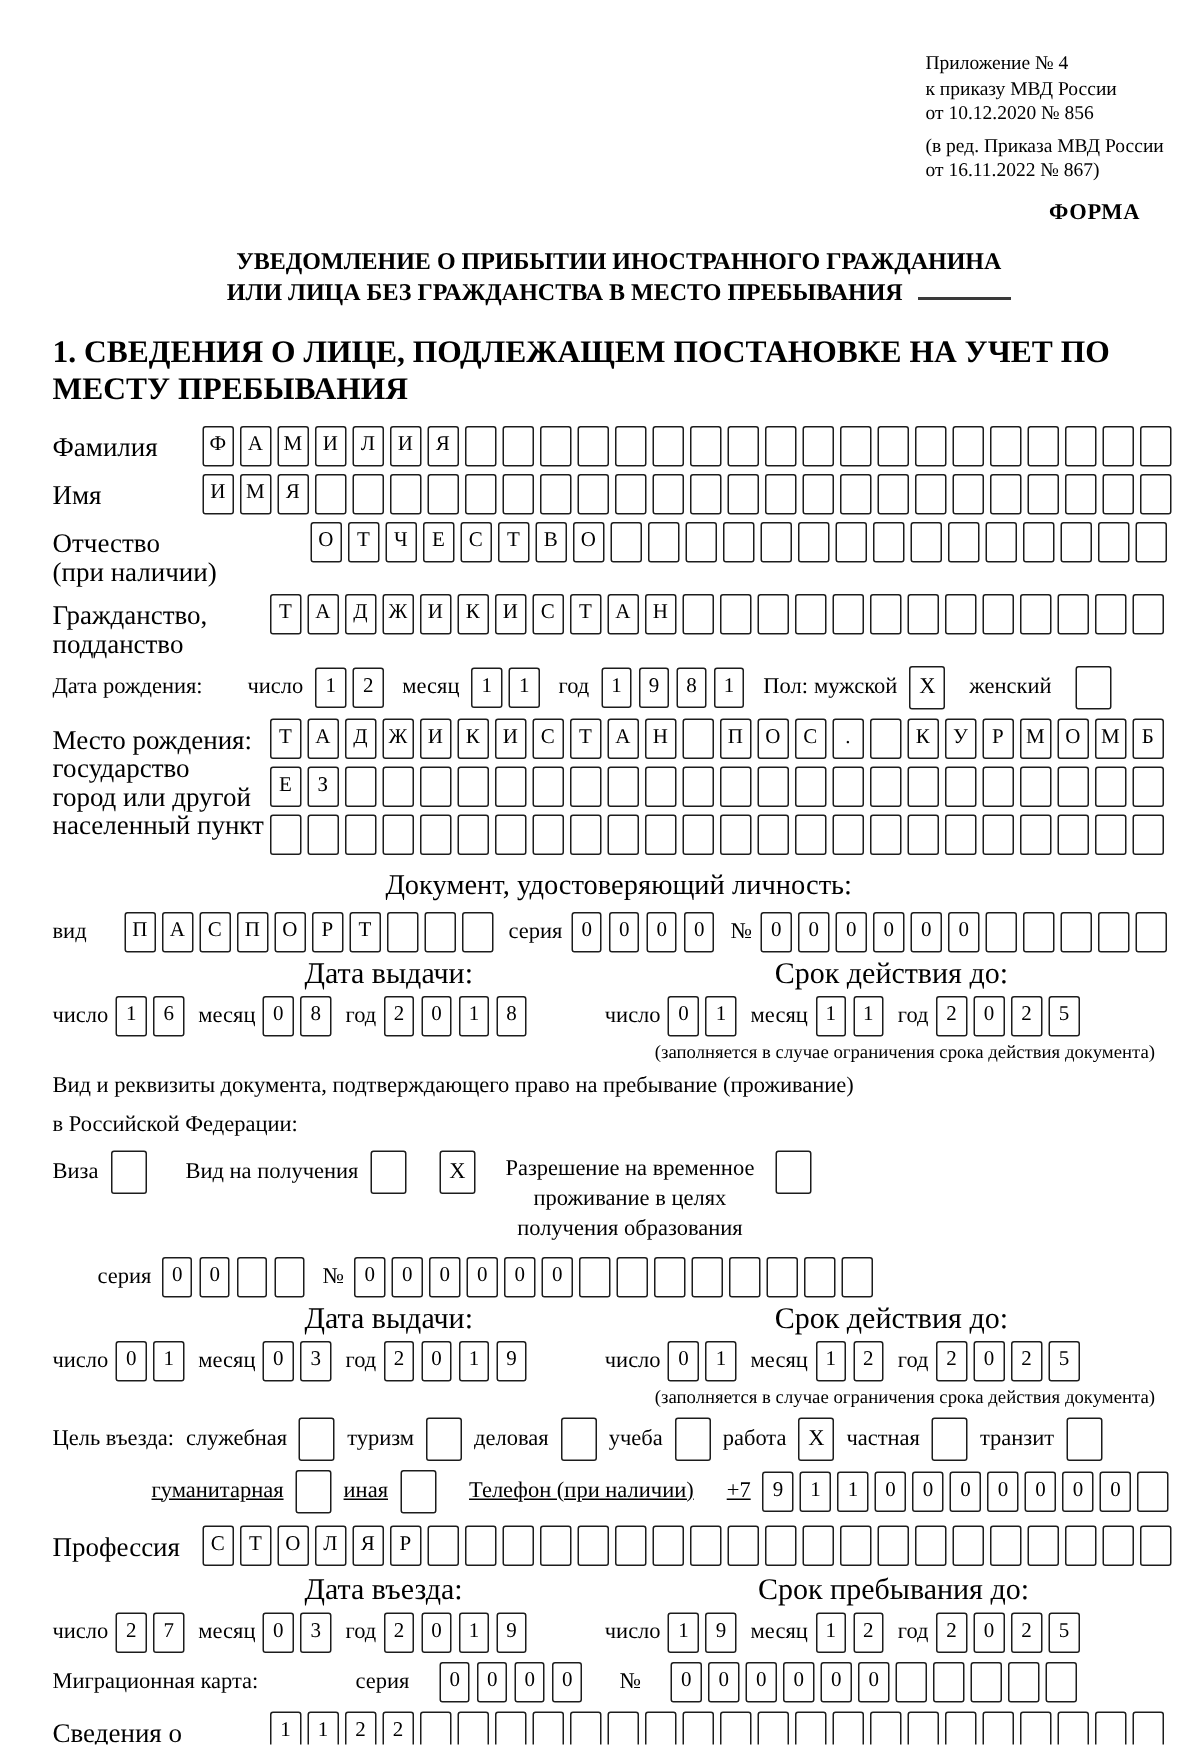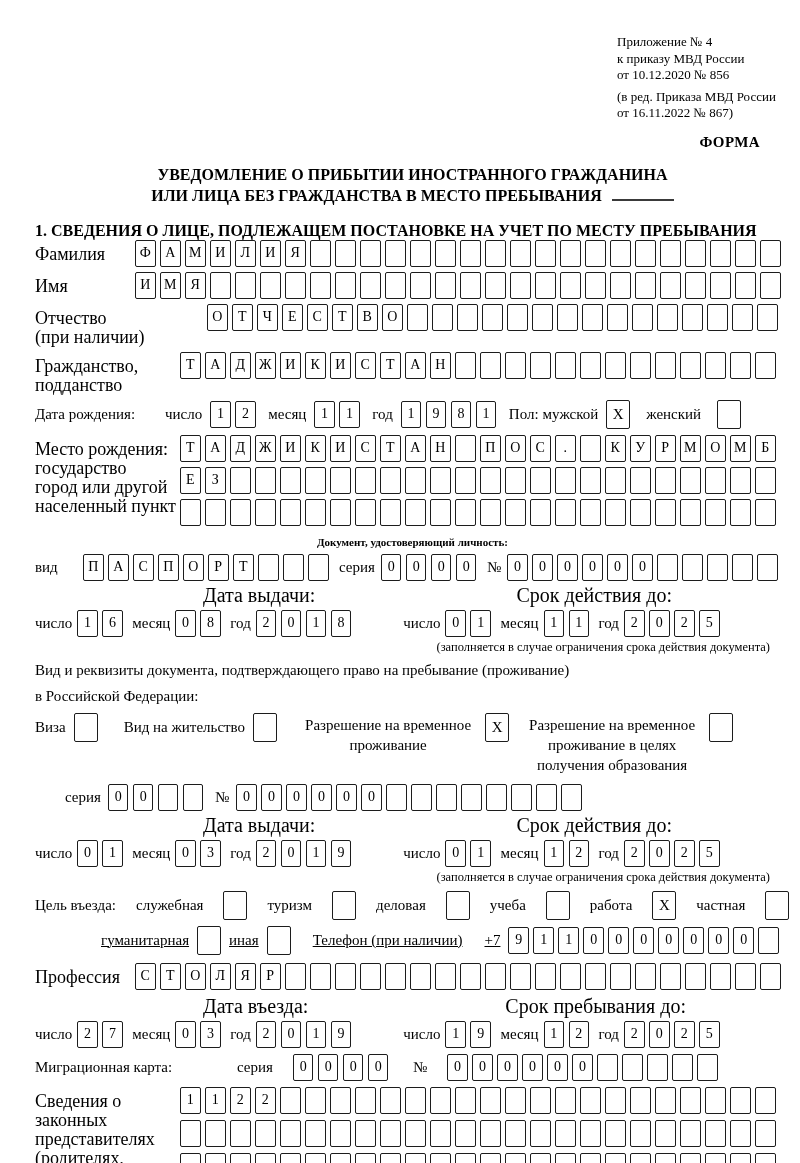--- a/index.html
+++ b/index.html
@@ -4,52 +4,52 @@
 <style>
   html,body{margin:0;padding:0;background:#fff;}
   body{width:800px;height:1163px;color:#000;font-family:"Liberation Serif",serif;}
   .page{padding:34px 10px 0 35px;font-size:15px;box-sizing:border-box;}
 
   .header-note{margin-left:582px;font-size:13px;line-height:16.5px;white-space:nowrap;}
   .header-note .gap{margin-top:5px;}
   .forma{font-weight:700;text-align:right;padding-right:30px;margin-top:12px;font-size:15px;letter-spacing:.4px;}
   .title{text-align:center;font-weight:700;font-size:16px;margin-top:13px;line-height:21px;}
   .title-underline{display:inline-block;width:62px;border-bottom:2px solid #3a3a3a;height:1px;margin-left:10px;}
-  .section-heading{font-weight:700;font-size:16px;margin-top:16px;margin-bottom:0;}
+  .section-heading{font-weight:700;font-size:21px;margin-top:16px;margin-bottom:12px;}
 
   .frow{display:flex;align-items:flex-start;margin-bottom:5px;}
   .flabel{font-size:18px;line-height:19px;padding-top:5px;flex-shrink:0;}
   .w100{width:100px;} .w172{width:172px;} .w145{width:145px;}
   .boxes{white-space:nowrap;display:inline-block;}
   .cell{display:inline-block;width:20.5px;height:27px;box-sizing:border-box;border:1.6px solid #1c1c1c;border-radius:2px;margin-right:4.5px;text-align:center;font-size:14px;line-height:24px;vertical-align:middle;}
   .rows-stack .boxes{display:block;margin-bottom:5px;}
   .cb{display:inline-block;width:24px;height:29px;box-sizing:border-box;border:1.6px solid #1c1c1c;border-radius:2px;text-align:center;font-size:15px;line-height:26px;flex-shrink:0;}
 
   .bd-row{display:flex;align-items:center;gap:8px;margin-bottom:6px;}
   .bd-row .boxes,.dgroup .boxes{line-height:0;}
   .word{flex-shrink:0;}
 
-  .doc-heading{text-align:center;font-weight:700;font-size:11px;margin:5px 0 6px 0;}
+  .doc-heading{text-align:center;font-weight:400;font-size:19px;margin:5px 0 6px 0;}
   .vid-row{display:flex;align-items:center;gap:6px;margin-bottom:3px;}
 
   .dates-head{display:flex;font-size:20px;margin-top:3px;}
   .dh1{margin-left:168px;} .dh2{margin-left:auto;margin-right:118px;}
   .dates-row{display:flex;align-items:center;justify-content:space-between;padding-right:66px;margin-top:3px;}
   .dgroup{display:flex;align-items:center;gap:5px;}
   .dates-note{text-align:right;font-size:12.5px;padding-right:20px;margin-top:3px;margin-bottom:3px;}
 
   .res-intro{line-height:21px;margin-top:5px;}
   .res-row{display:flex;margin-top:6px;margin-bottom:9px;}
   .opt{display:flex;align-items:flex-start;gap:8px;}
   .opt-label{padding-top:6px;}
   .o2{margin-left:26px;} .o3{margin-left:22px;} .o4{margin-left:14px;}
   .o3 .opt-label,.o4 .opt-label{width:178px;text-align:center;padding-top:2px;line-height:20px;}
 
   .seriya2-row{display:flex;align-items:center;gap:7px;margin-left:30px;margin-bottom:3px;}
-  .purpose-row{display:flex;align-items:center;gap:20px;margin-top:6px;margin-bottom:4px;}
+  .purpose-row{display:flex;align-items:center;gap:8px;margin-top:6px;margin-bottom:4px;}
   .phone-row{display:flex;align-items:center;gap:8px;margin:6px 0 8px 66px;text-decoration:underline;}
   .migration-row{display:flex;align-items:center;gap:20px;margin-top:6px;margin-bottom:6px;}
   .mig-label{width:152px;flex-shrink:0;}
   .reps{margin-top:2px;}
   .reps .boxes{margin-bottom:6px;}
 </style>
 </head>
 <body>
 
 <div class="page">
@@ -163,25 +163,24 @@
 
   <div class="res-intro">Вид и реквизиты документа, подтверждающего право на пребывание (проживание)</div>
   <div class="res-intro">в Российской Федерации:</div>
 
   <div class="res-row">
     <div class="opt o1">
       <span class="opt-label">Виза</span>
       <span class="cb"></span>
     </div>
     <div class="opt o2">
-      <span class="opt-label">Вид на жительство</span>
+      <span class="opt-label">Вид на получения</span>
       <span class="cb"></span>
     </div>
     <div class="opt o3">
-      <span class="opt-label">Разрешение на временное проживание</span>
       <span class="cb">X</span>
     </div>
     <div class="opt o4">
       <span class="opt-label">Разрешение на временное проживание в целях получения образования</span>
       <span class="cb"></span>
     </div>
   </div>
 
   <div class="seriya2-row">
     <span class="word">серия</span>

